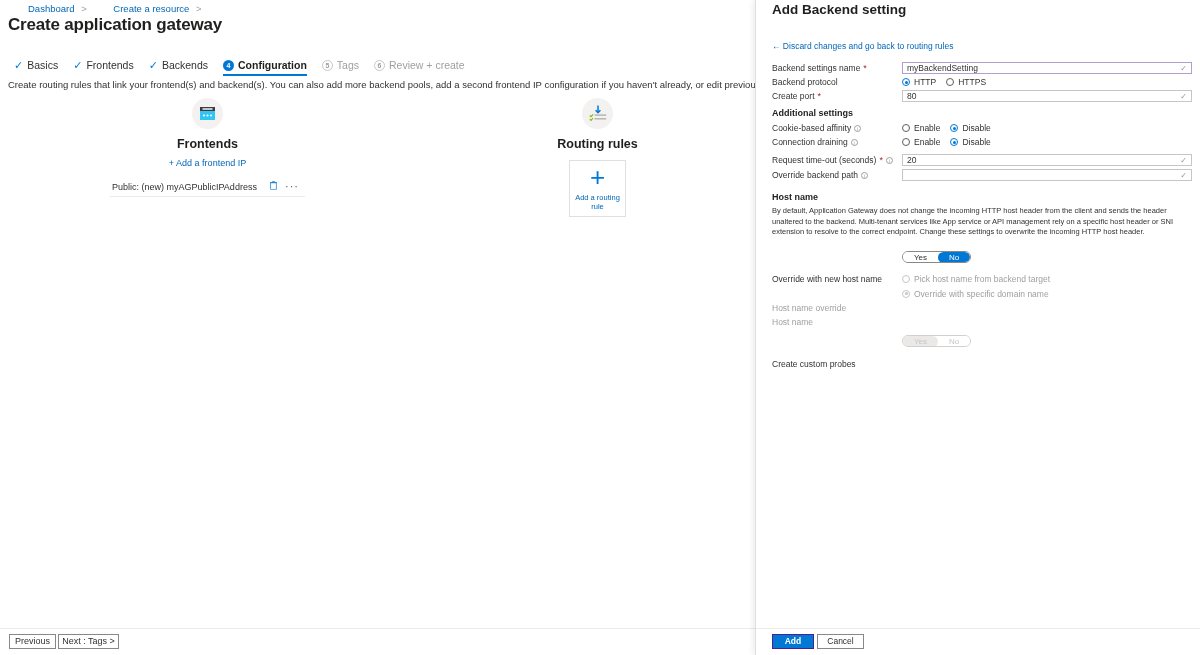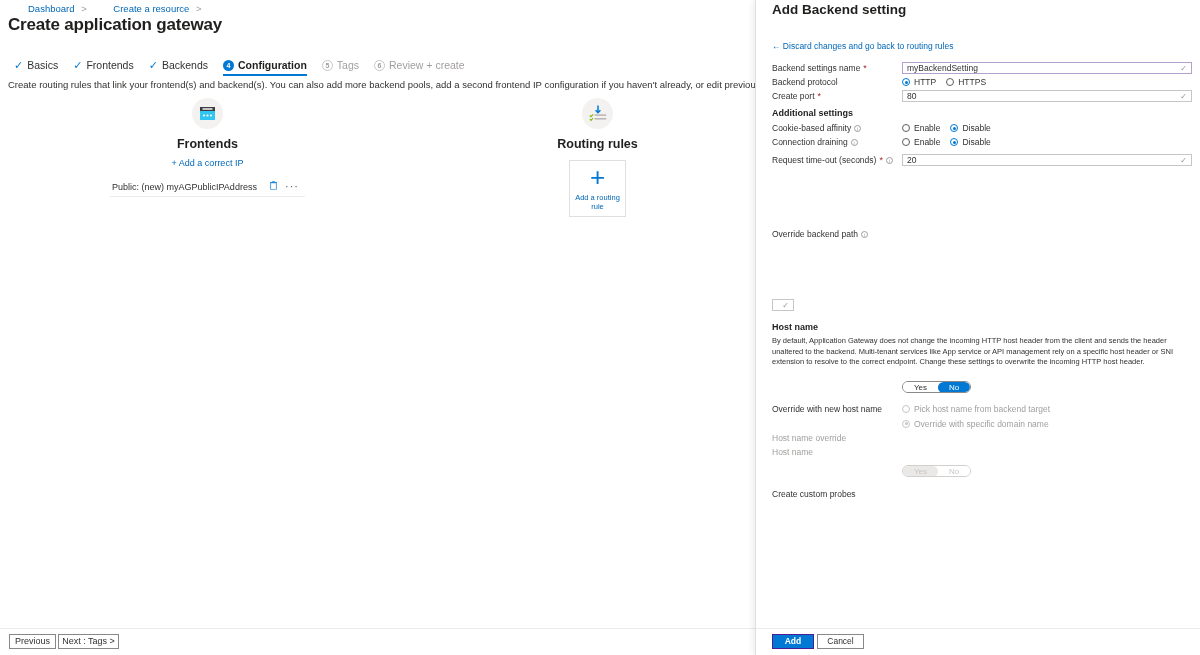--- a/index.html
+++ b/index.html
@@ -301,21 +301,21 @@
         <svg width="17" height="15" viewBox="0 0 17 15">
           <rect x="1" y="1" width="15" height="13" fill="#31c5f4"></rect>
           <rect x="1" y="1" width="15" height="4" fill="#3c3c41"></rect>
           <rect x="3.5" y="2.3" width="10" height="1.4" fill="#ffffff"></rect>
           <circle cx="5" cy="9.5" r="1.1" fill="#ffffff"></circle>
           <circle cx="8.5" cy="9.5" r="1.1" fill="#ffffff"></circle>
           <circle cx="12" cy="9.5" r="1.1" fill="#ffffff"></circle>
         </svg>
       </div>
       <div class="col-label">Frontends</div>
-      <div class="add-link">+ Add a correct IP</div>
+      <div class="add-link">+ Add a frontend IP</div>
       <div class="frontend-list">
         <div class="frontend-row">
           <span class="fr-name">Public: (new) myAGPublicIPAddress</span>
           <span class="fr-actions">
             <span class="trash-ico">
               <svg width="7" height="9" viewBox="0 0 7 9">
                 <path d="M0.6 1.8h5.8v6.3a0.6 0.6 0 0 1-0.6 0.6H1.2a0.6 0.6 0 0 1-0.6-0.6z" fill="none" stroke="#0078d4" stroke-width="0.7"></path>
                 <path d="M0 1.5h7" stroke="#0078d4" stroke-width="0.7"></path>
                 <path d="M2.4 1.4V0.5h2.2v0.9" fill="none" stroke="#0078d4" stroke-width="0.7"></path>
               </svg>
@@ -449,21 +449,21 @@
           <span class="info-ico">i</span>
         </div>
         <div class="fctl">
           <div class="txtbox">
             <span>20</span>
             <span class="okchk">✓</span>
           </div>
         </div>
       </div>
 
-      <div class="frow" style="margin-top:3px;flex-direction:column;">
+      <div class="frow" style="margin-top:3px;">
         <div class="flabel">
           <span>Override backend path</span>
           <span class="info-ico">i</span>
         </div>
         <div class="fctl">
           <div class="txtbox">
             <span></span>
             <span class="okchk">✓</span>
           </div>
         </div>

